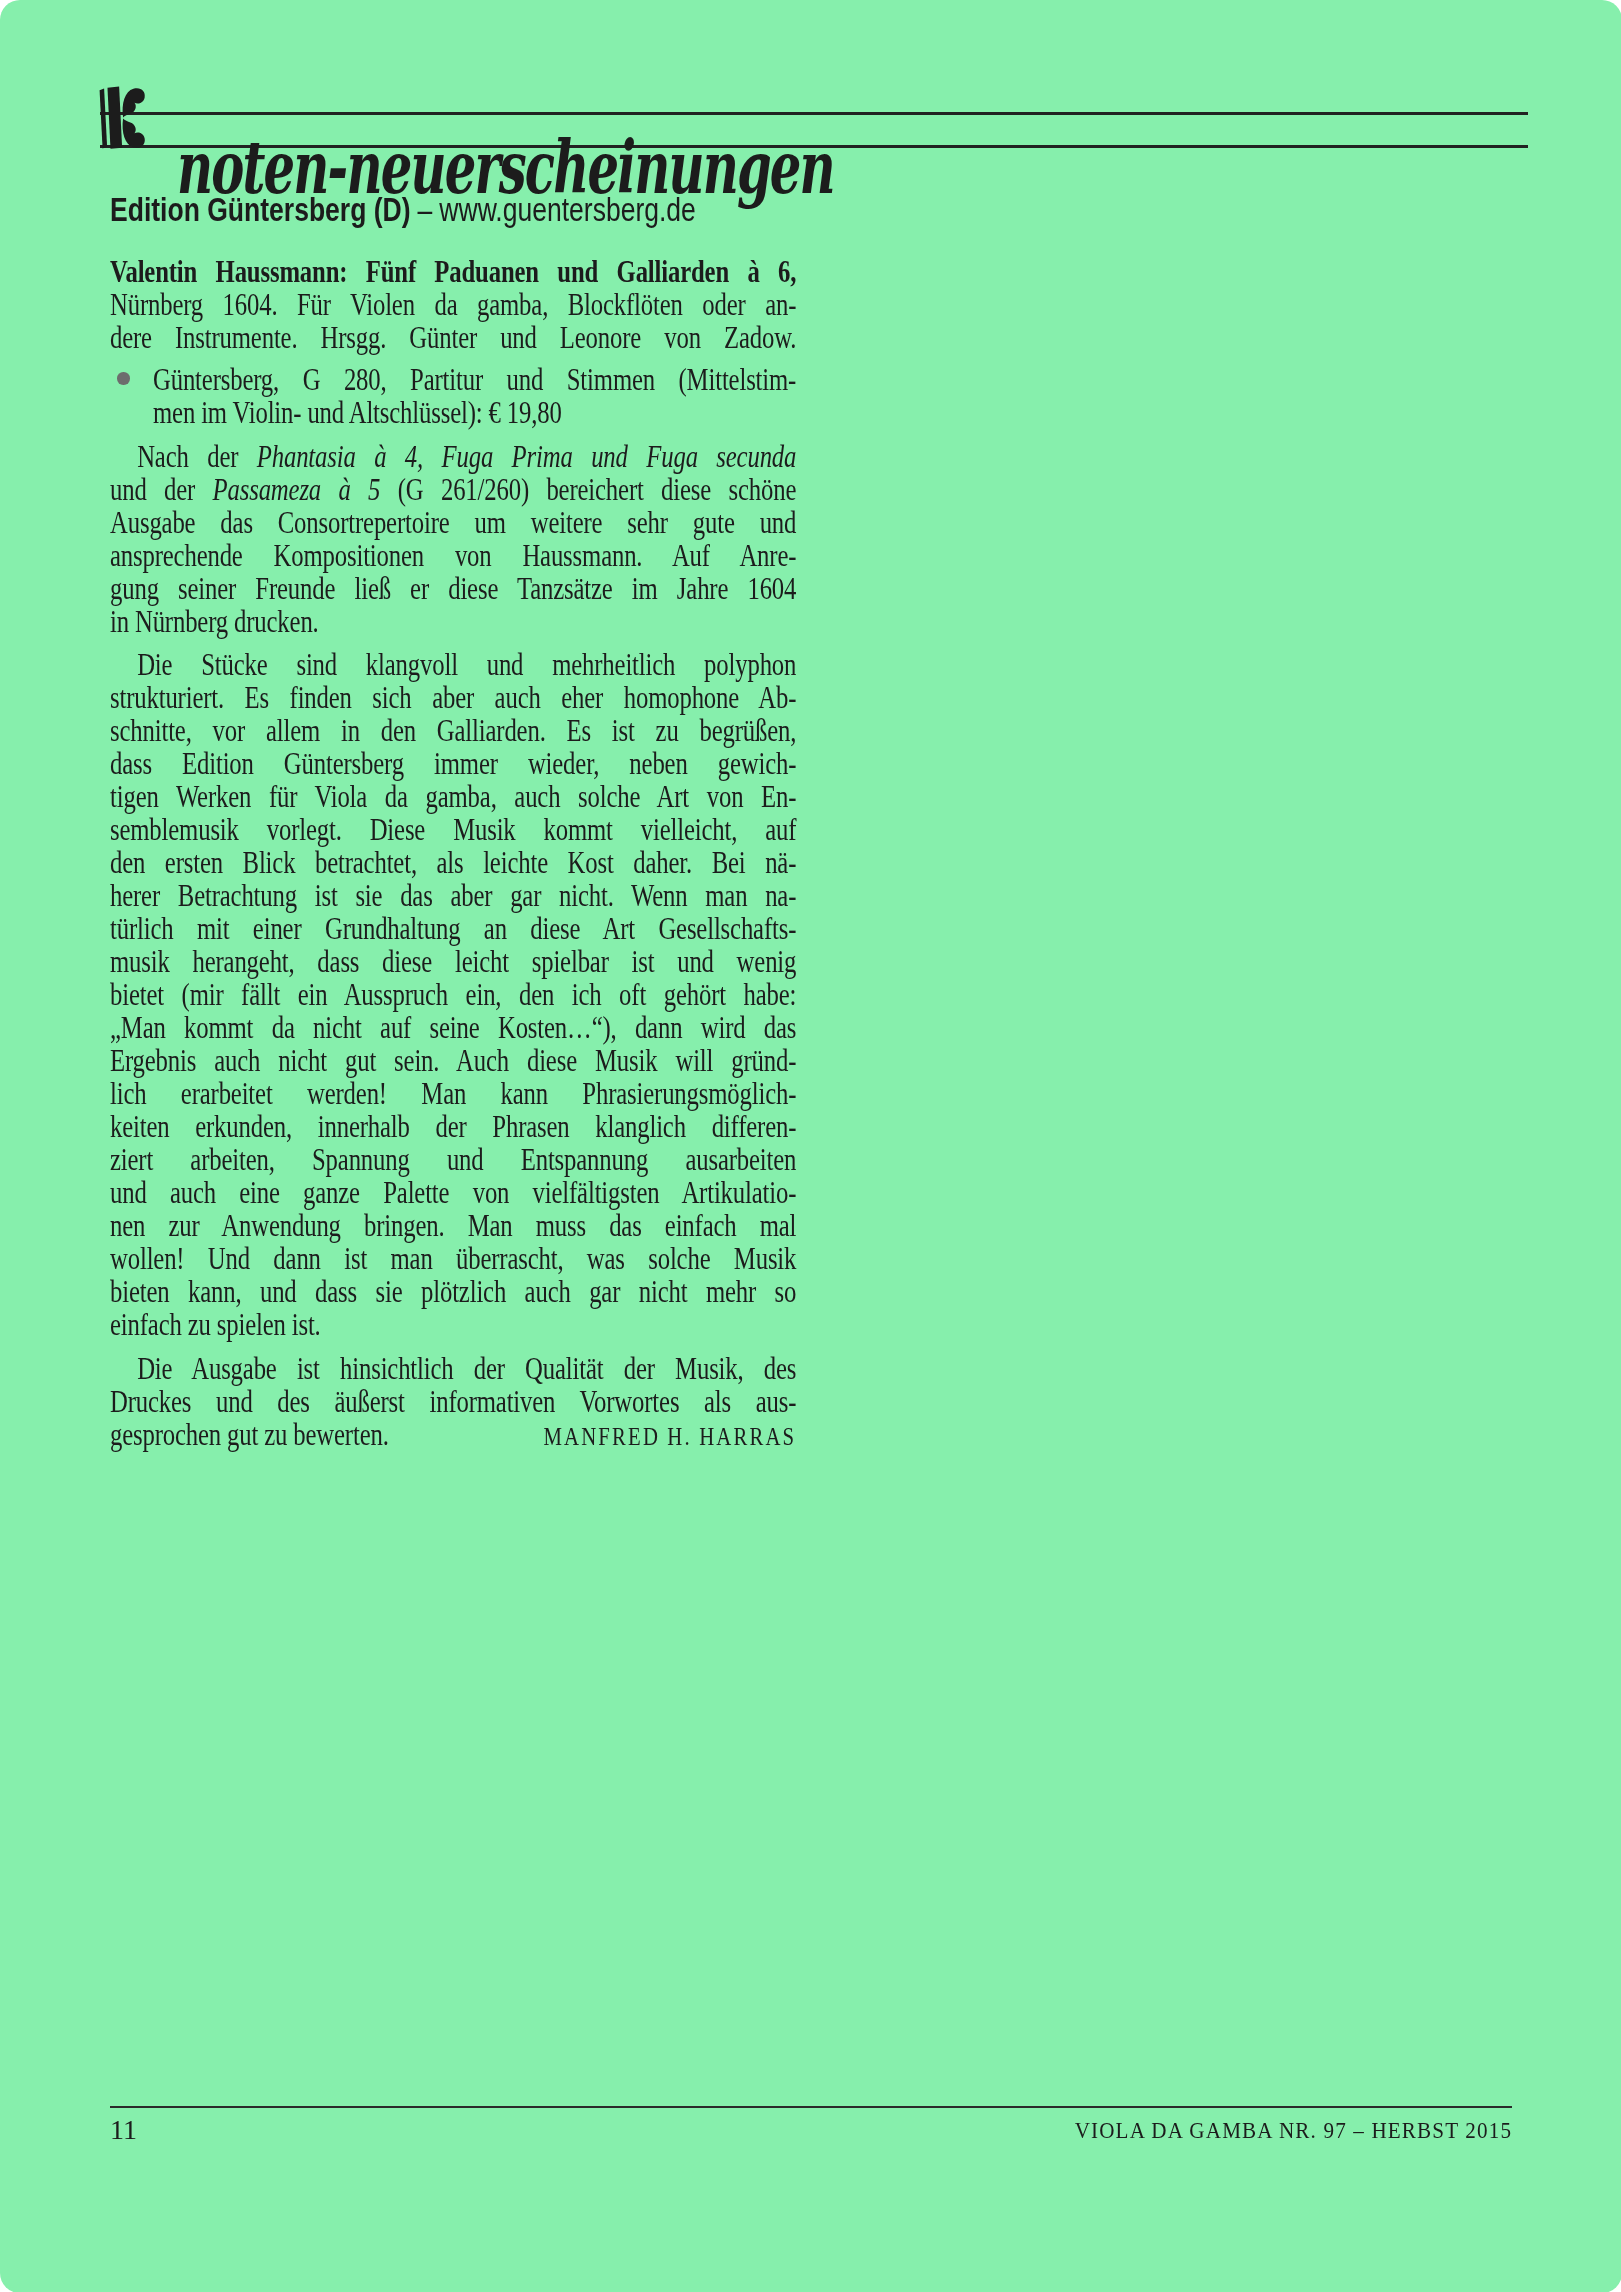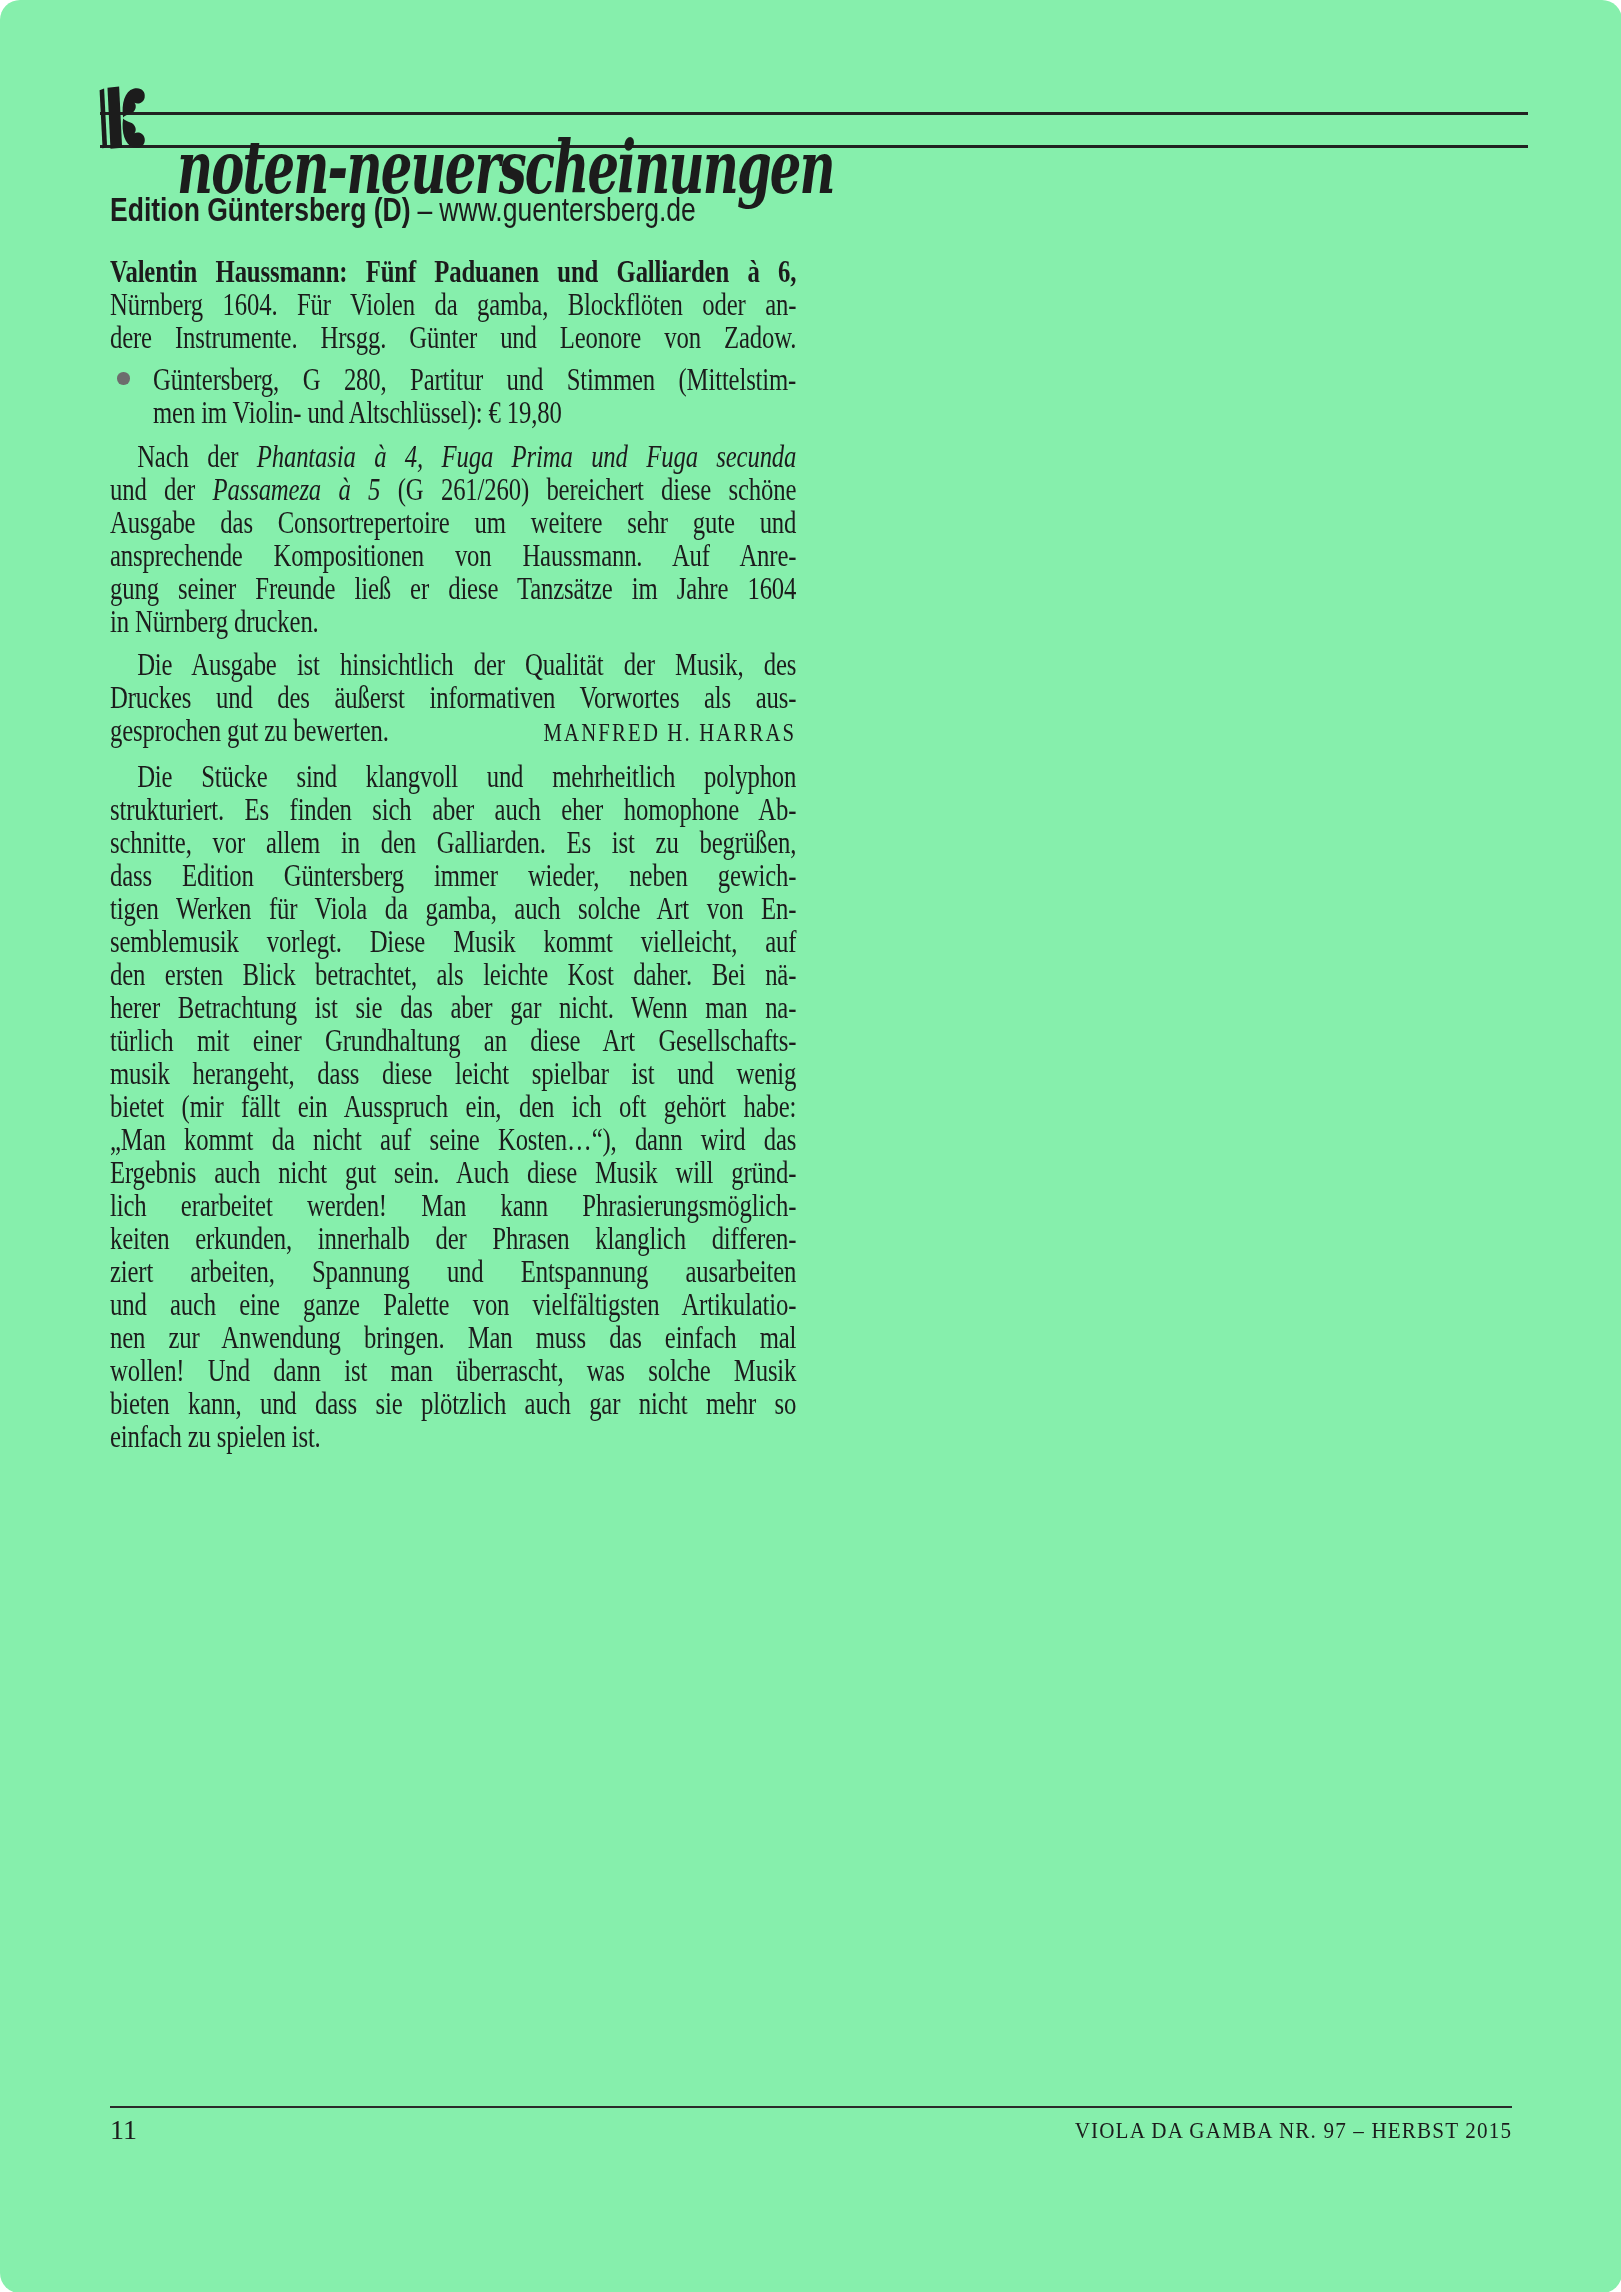--- a/index.html
+++ b/index.html
@@ -88,25 +88,20 @@
       </div>
       <div class="block para">
         <div class="line indent">Nach der <i>Phantasia à 4, Fuga Prima und Fuga secunda</i></div>
         <div class="line">und der <i>Passameza à 5</i> (G 261/260) bereichert diese schöne</div>
         <div class="line">Ausgabe das Consortrepertoire um weitere sehr gute und</div>
         <div class="line">ansprechende Kompositionen von Haussmann. Auf Anre-</div>
         <div class="line">gung seiner Freunde ließ er diese Tanzsätze im Jahre 1604</div>
         <div class="line short">in Nürnberg drucken.</div>
       </div>
       <div class="block para">
-        <div class="line indent">Die Ausgabe ist hinsichtlich der Qualität der Musik, des</div>
-        <div class="line">Druckes und des äußerst informativen Vorwortes als aus-</div>
-        <div class="line short sigline">gesprochen gut zu bewerten.<span class="sig">MANFRED H. HARRAS</span></div>
-      </div>
-      <div class="block para">
         <div class="line indent">Die Stücke sind klangvoll und mehrheitlich polyphon</div>
         <div class="line">strukturiert. Es finden sich aber auch eher homophone Ab-</div>
         <div class="line">schnitte, vor allem in den Galliarden. Es ist zu begrüßen,</div>
         <div class="line">dass Edition Güntersberg immer wieder, neben gewich-</div>
         <div class="line">tigen Werken für Viola da gamba, auch solche Art von En-</div>
         <div class="line">semblemusik vorlegt. Diese Musik kommt vielleicht, auf</div>
         <div class="line">den ersten Blick betrachtet, als leichte Kost daher. Bei nä-</div>
         <div class="line">herer Betrachtung ist sie das aber gar nicht. Wenn man na-</div>
         <div class="line">türlich mit einer Grundhaltung an diese Art Gesellschafts-</div>
         <div class="line">musik herangeht, dass diese leicht spielbar ist und wenig</div>
@@ -115,20 +110,25 @@
         <div class="line">Ergebnis auch nicht gut sein. Auch diese Musik will gründ-</div>
         <div class="line">lich erarbeitet werden! Man kann Phrasierungsmöglich-</div>
         <div class="line">keiten erkunden, innerhalb der Phrasen klanglich differen-</div>
         <div class="line">ziert arbeiten, Spannung und Entspannung ausarbeiten</div>
         <div class="line">und auch eine ganze Palette von vielfältigsten Artikulatio-</div>
         <div class="line">nen zur Anwendung bringen. Man muss das einfach mal</div>
         <div class="line">wollen! Und dann ist man überrascht, was solche Musik</div>
         <div class="line">bieten kann, und dass sie plötzlich auch gar nicht mehr so</div>
         <div class="line short">einfach zu spielen ist.</div>
       </div>
+      <div class="block para">
+        <div class="line indent">Die Ausgabe ist hinsichtlich der Qualität der Musik, des</div>
+        <div class="line">Druckes und des äußerst informativen Vorwortes als aus-</div>
+        <div class="line short sigline">gesprochen gut zu bewerten.<span class="sig">MANFRED H. HARRAS</span></div>
+      </div>
     </main>
 
   <div class="footer-rule"></div>
   <div class="page-num">11</div>
   <div class="journal">VIOLA DA GAMBA NR. 97 – HERBST 2015</div>
 
 </div>
 
 
 </body></html>

